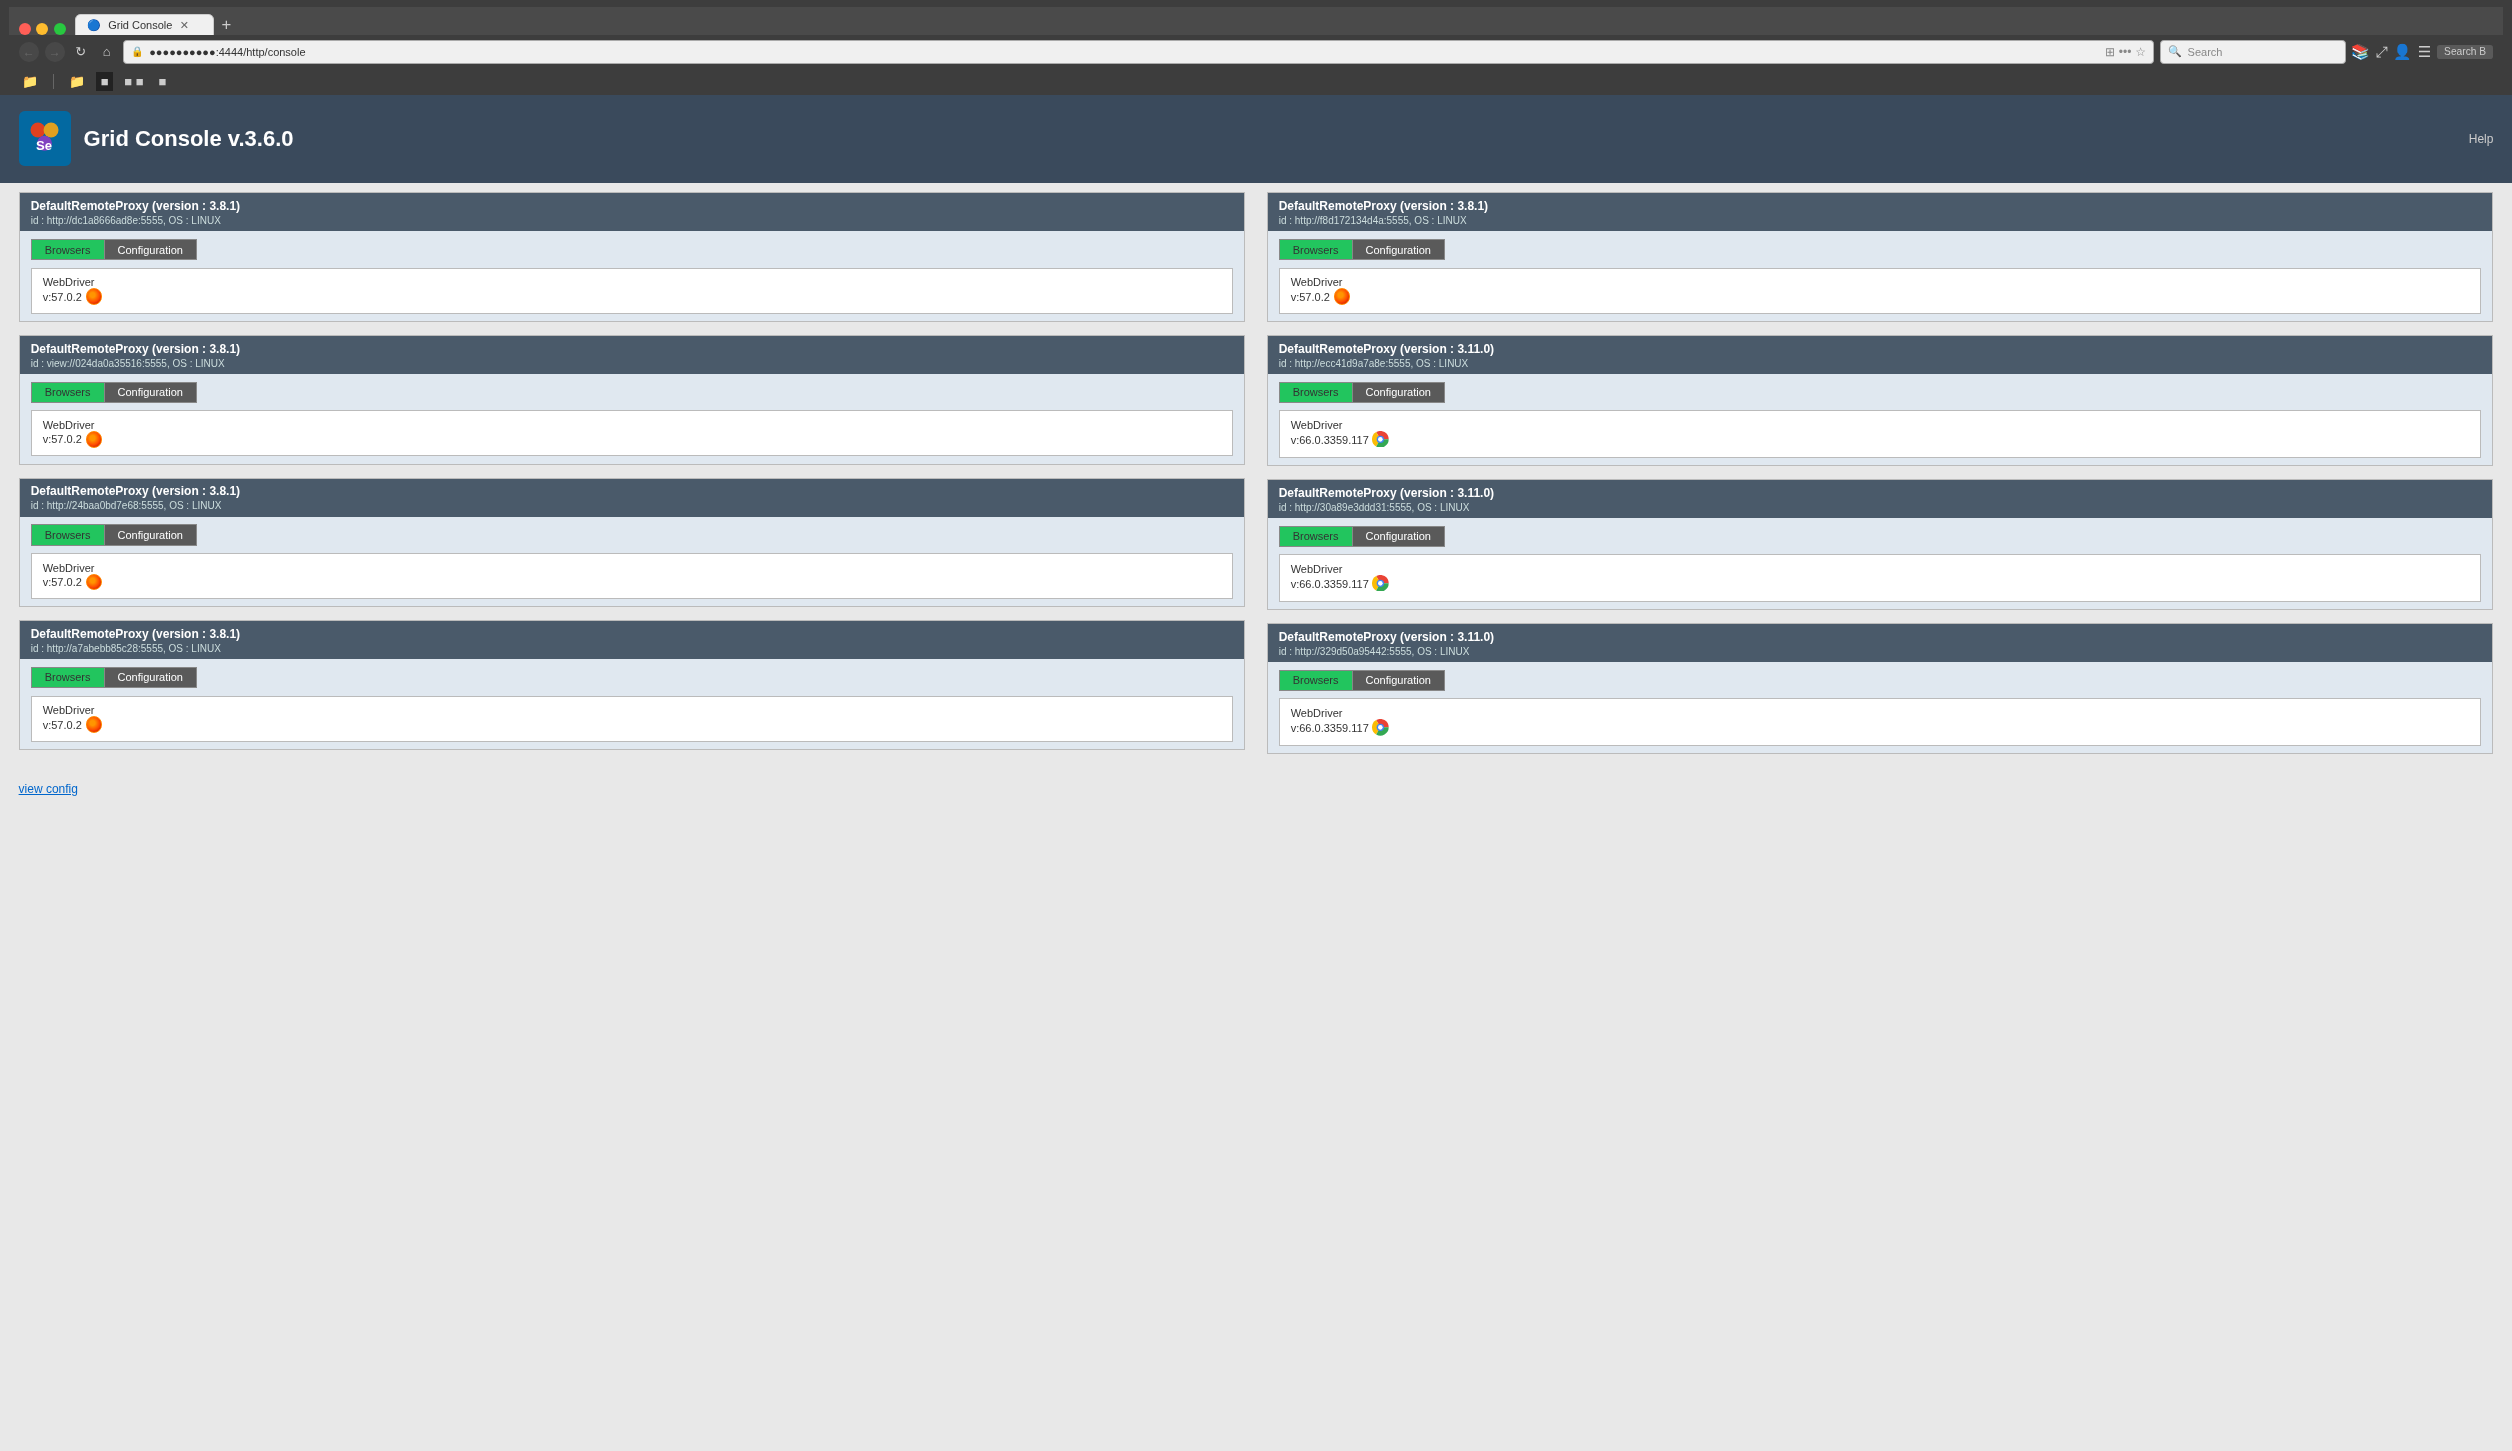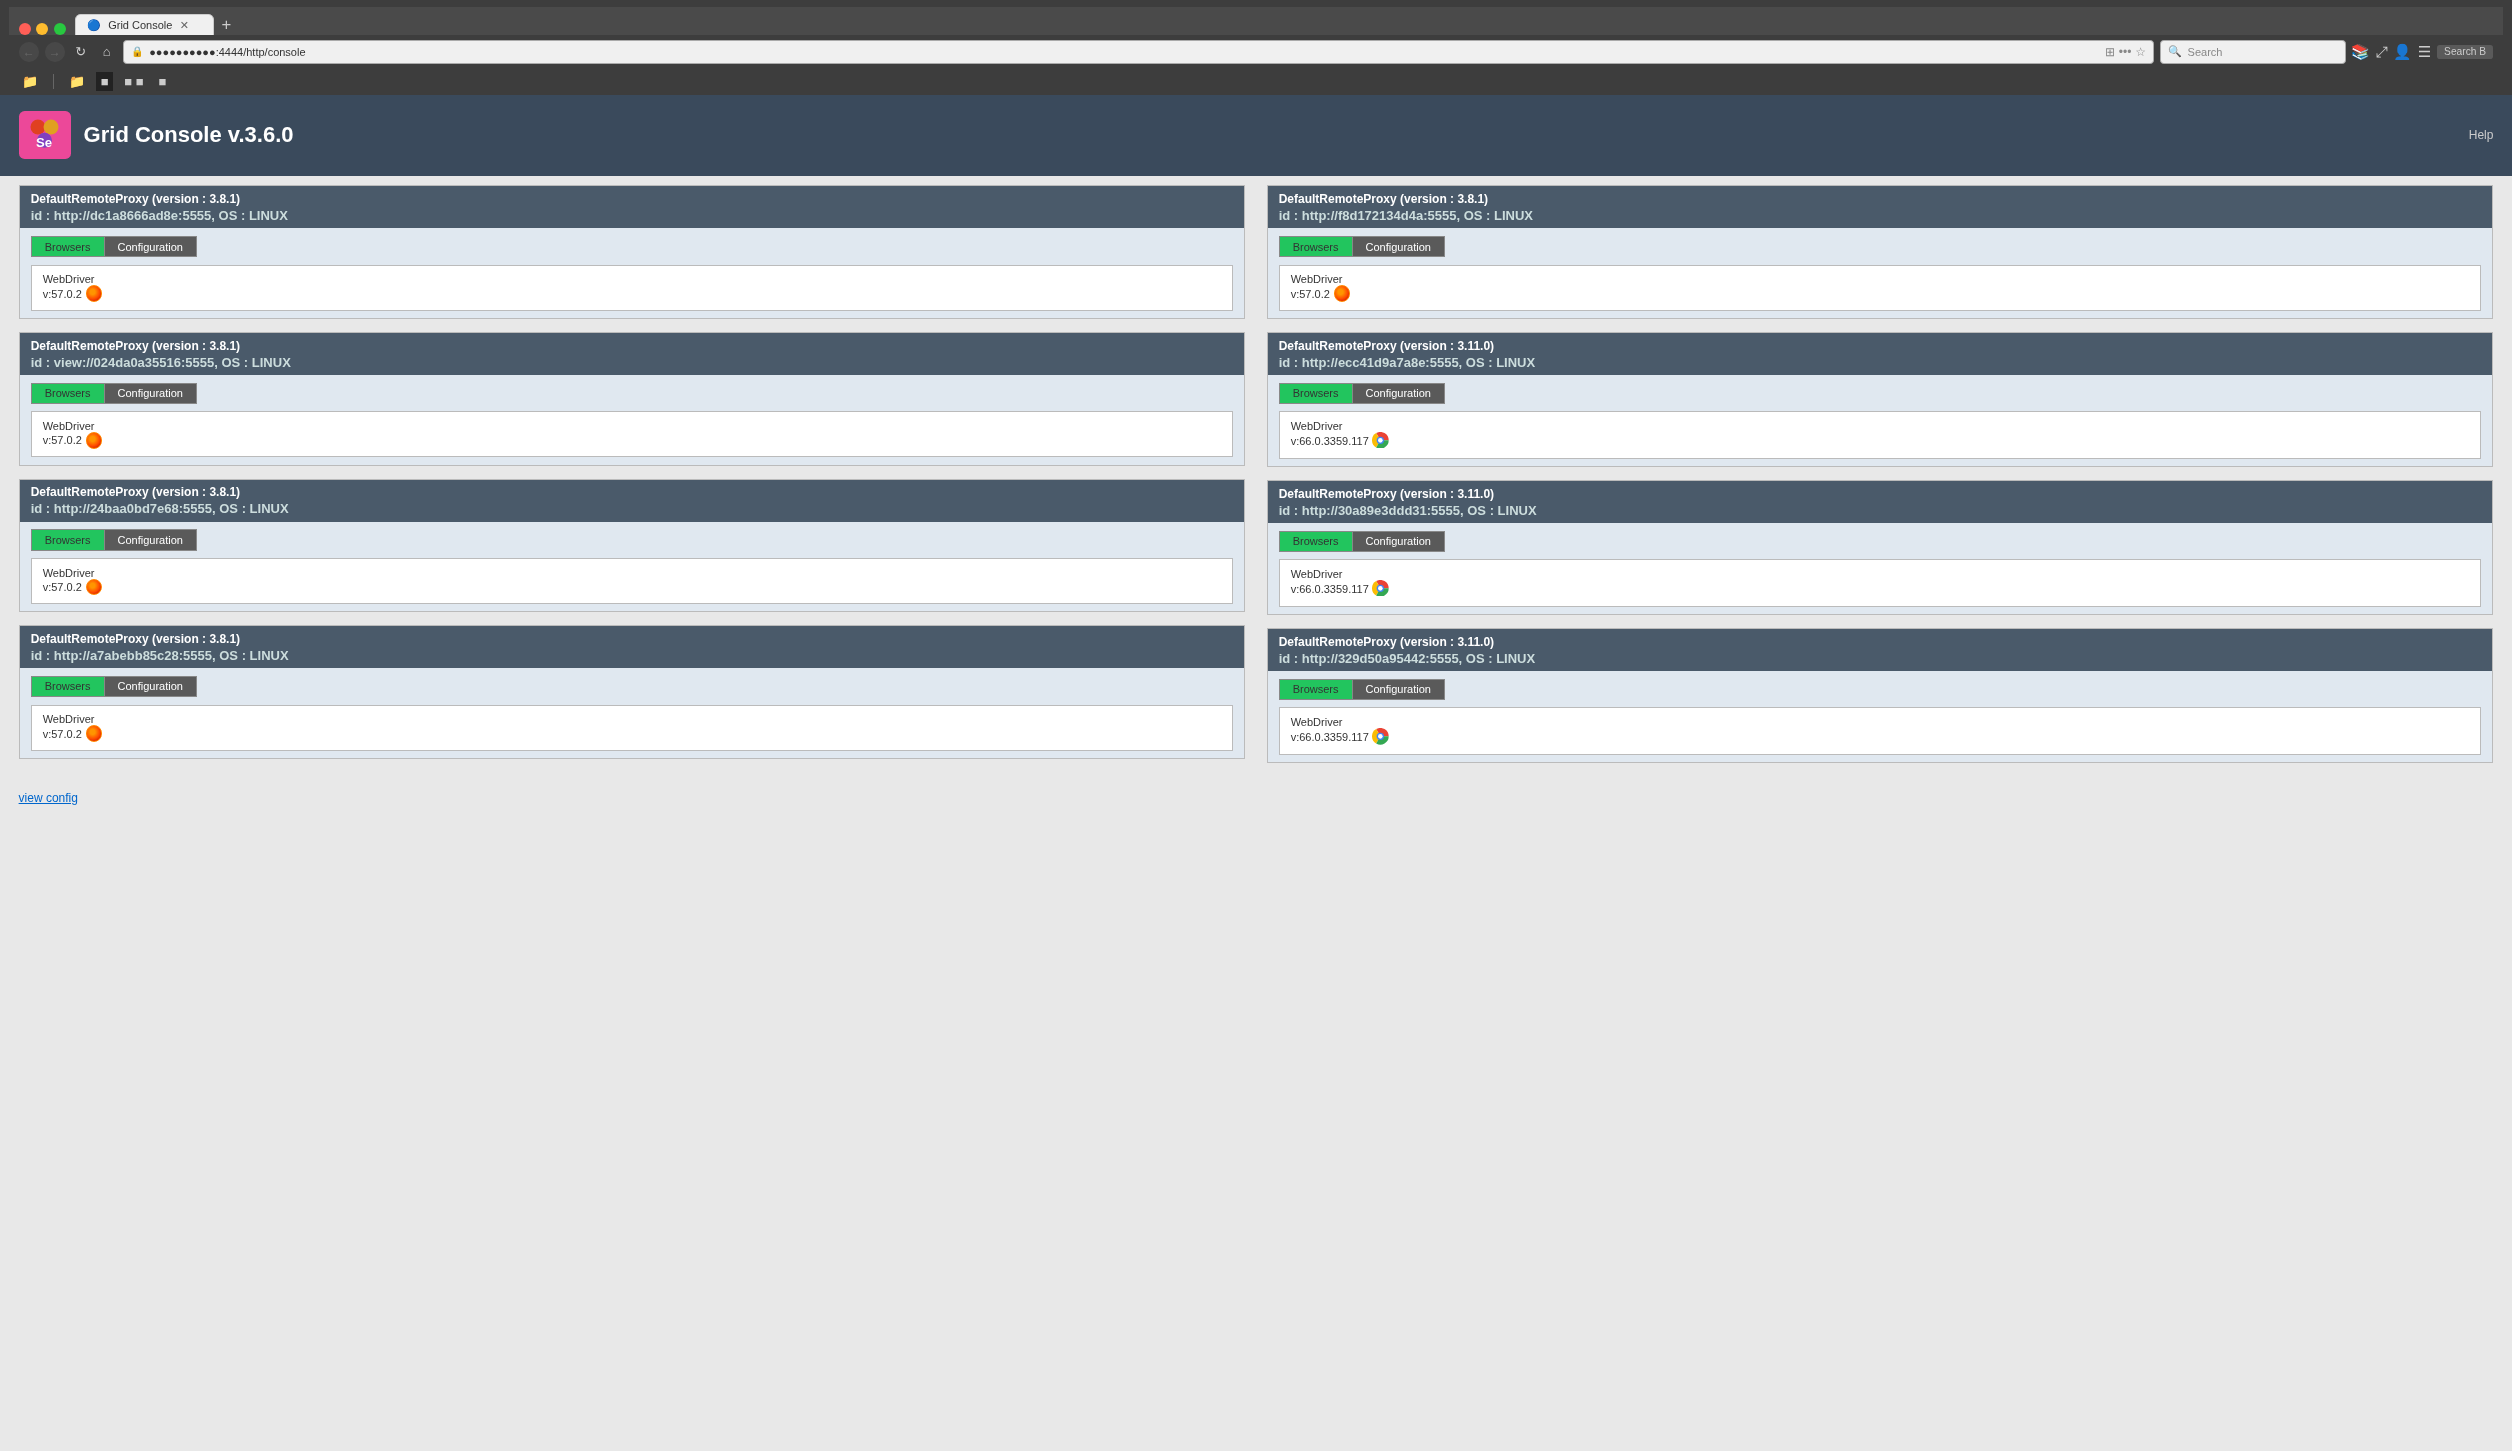--- a/index.html
+++ b/index.html
@@ -95,22 +95,22 @@
       background: #e8e8e8;
       min-height: calc(100vh - 83px);
     }
     .page-header {
       background: #3a4a5c;
       padding: 16.7px 18.6px;
       display: flex; align-items: center; justify-content: space-between;
     }
     .page-header-left { display: flex; align-items: center; gap: 13px; }
     .selenium-logo {
-      width: 52px; height: 48px;
-      background: #ec4899; border-radius: 5.6px;
+      width: 52px; height: 55px;
+      background: #0369a1; border-radius: 5.6px;
       display: flex; align-items: center; justify-content: center;
       font-size: 26px;
     }
     .page-title {
       color: #fff; font-size: 22px; font-weight: bold;
     }
     .help-link {
       color: #ccc; font-size: 12px; cursor: pointer; text-decoration: none;
     }
 
@@ -128,21 +128,21 @@
       background: #e0e8f0;
     }
     .proxy-header {
       background: #4a5a6a;
       padding: 5.6px 11px;
     }
     .proxy-title {
       color: #fff; font-size: 12px; font-weight: bold;
     }
     .proxy-id {
-      color: #cdd; font-size: 13px; margin-top: 1.9px; font-weight: bold;
+      color: #cdd; font-size: 10px; margin-top: 1.9px;
     }
     .proxy-body {
       padding: 7.4px 11px;
     }
     .proxy-tabs {
       display: flex; gap: 0; margin-bottom: 7.4px;
     }
     .proxy-tab {
       padding: 3.7px 13px; font-size: 11px; cursor: pointer;
       border: 0.9px solid #888;

